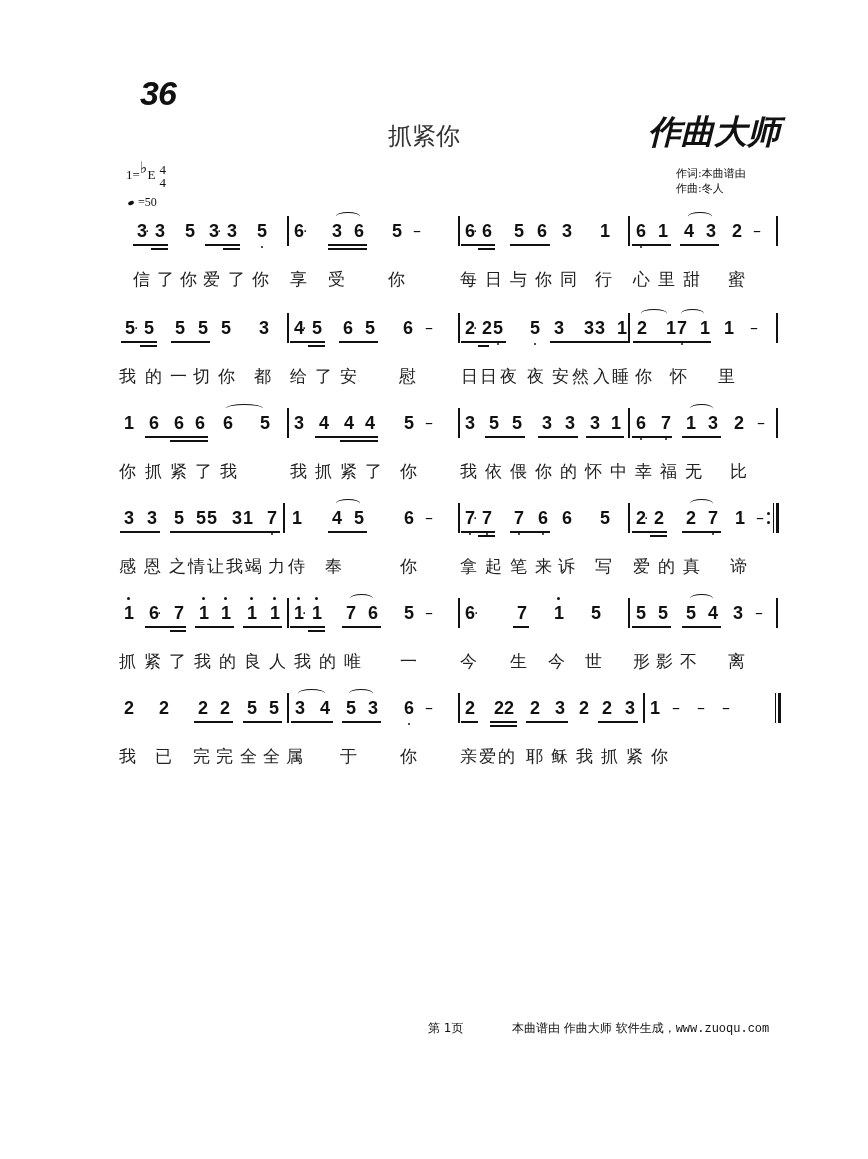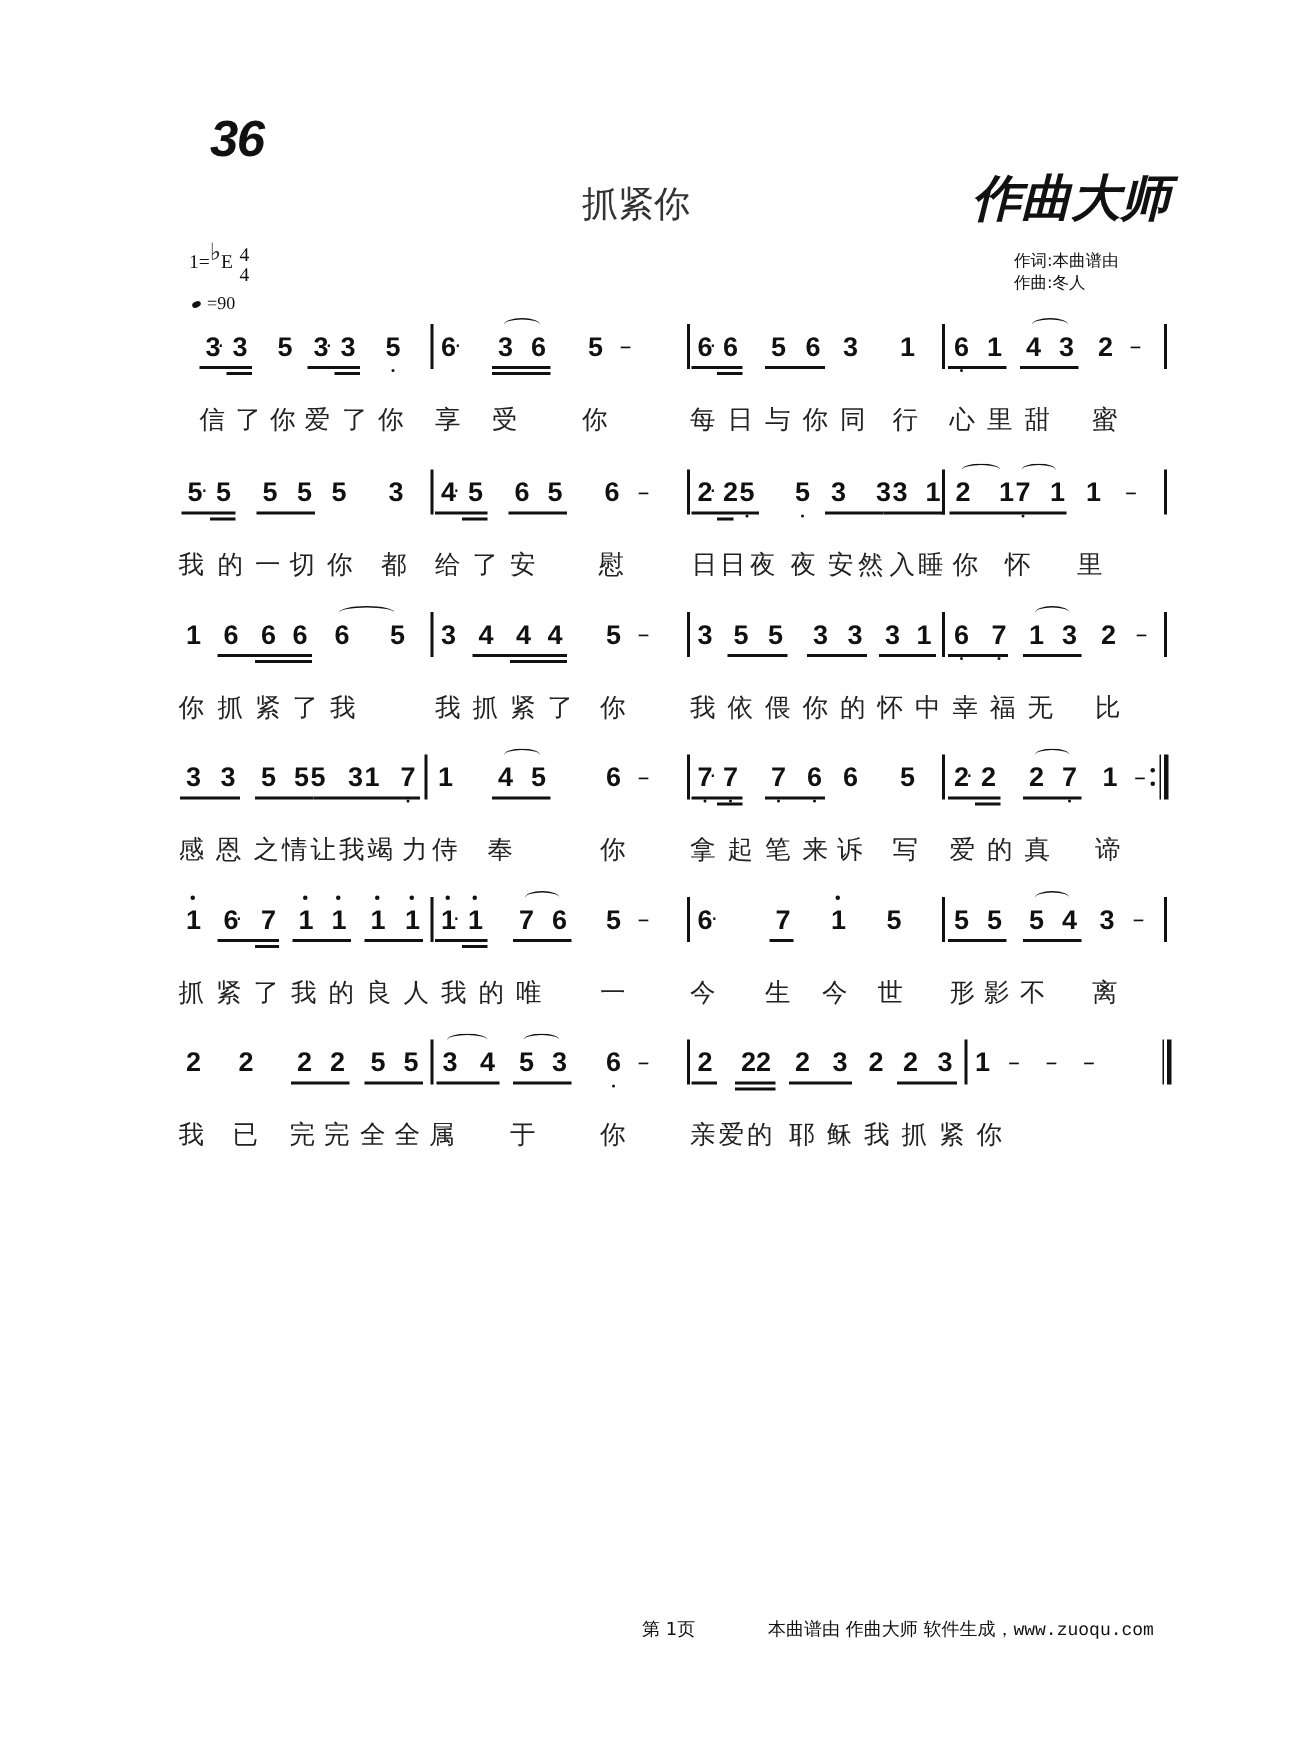--- a/index.html
+++ b/index.html
@@ -27,41 +27,41 @@
   .aug { position: absolute; top: 0; font-size: 14px; line-height: 22px; }
   .dash { position: absolute; top: 0; font-size: 16px; line-height: 22px; }
   .bar { position: absolute; top: -4px; width: 1.5px; height: 30px; background: #111; }
   .bar.final { width: 3px; }
   .bar.thin-end { width: 1px; }
   .uline { position: absolute; height: 1.5px; background: #111; }
   .slur { position: absolute; height: 8px; border-top: 1.5px solid #111; border-radius: 50% 50% 0 0; }
   .rep-dot { position: absolute; width: 3px; height: 3px; background: #111; border-radius: 50%; }
   .lyric { position: absolute; top: 48px; font-size: 17px; font-family: "DejaVu Sans", sans-serif; color: #222; }
 
-  .footer { top: 1078px; font-size: 12px; }
+  .footer { top: 1020px; font-size: 12px; }
   .footer-page { left: 428px; }
   .footer-gen { left: 512px; }
   .footer-gen .url { font-family: "Liberation Mono", monospace; font-size: 12px; }
 </style>
 </head>
 <body>
 
 <div class="abs page-no">36</div>
 <div class="abs title">抓紧你</div>
 <div class="abs subtitle">作曲大师</div>
 
 <div class="abs key">
   <span>1=</span><span class="flat">♭</span><span>E</span>
   <span class="timesig">
     <span>4</span>
     <span>4</span>
   </span>
 </div>
 <div class="abs tempo">
-  <span class="dot"></span><span>=90</span>
+  <span class="dot"></span><span>=50</span>
 </div>
 <div class="abs credits">
   <div>作词:本曲谱由</div>
   <div>作曲:冬人</div>
 </div>
 
 <div id="score">
     <div class="row" style="top: 220px;">
       <span class="note" style="left: 135px;"><span>3</span></span>
       <span class="aug" style="left: 145px;"><span>·</span></span>

